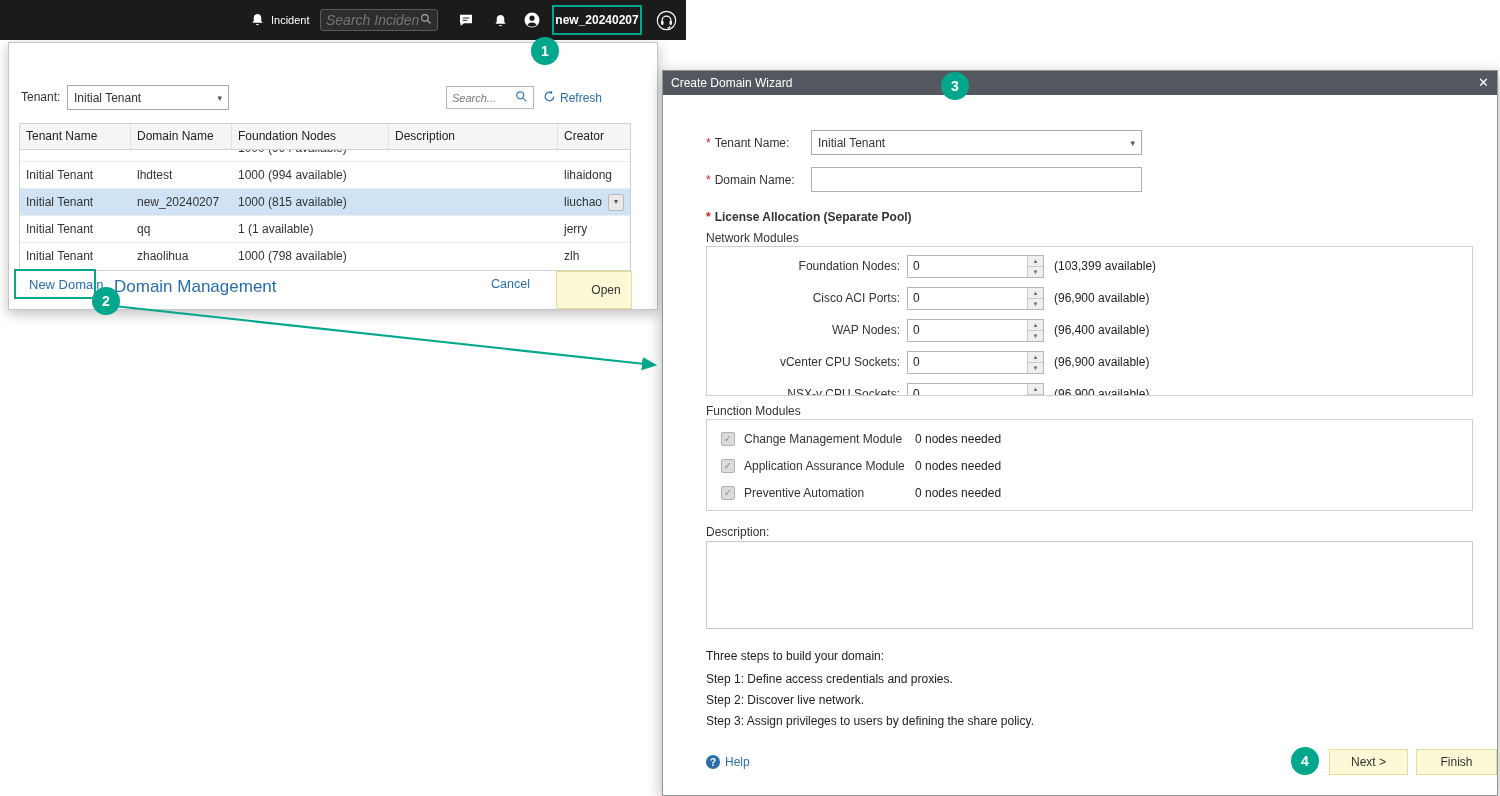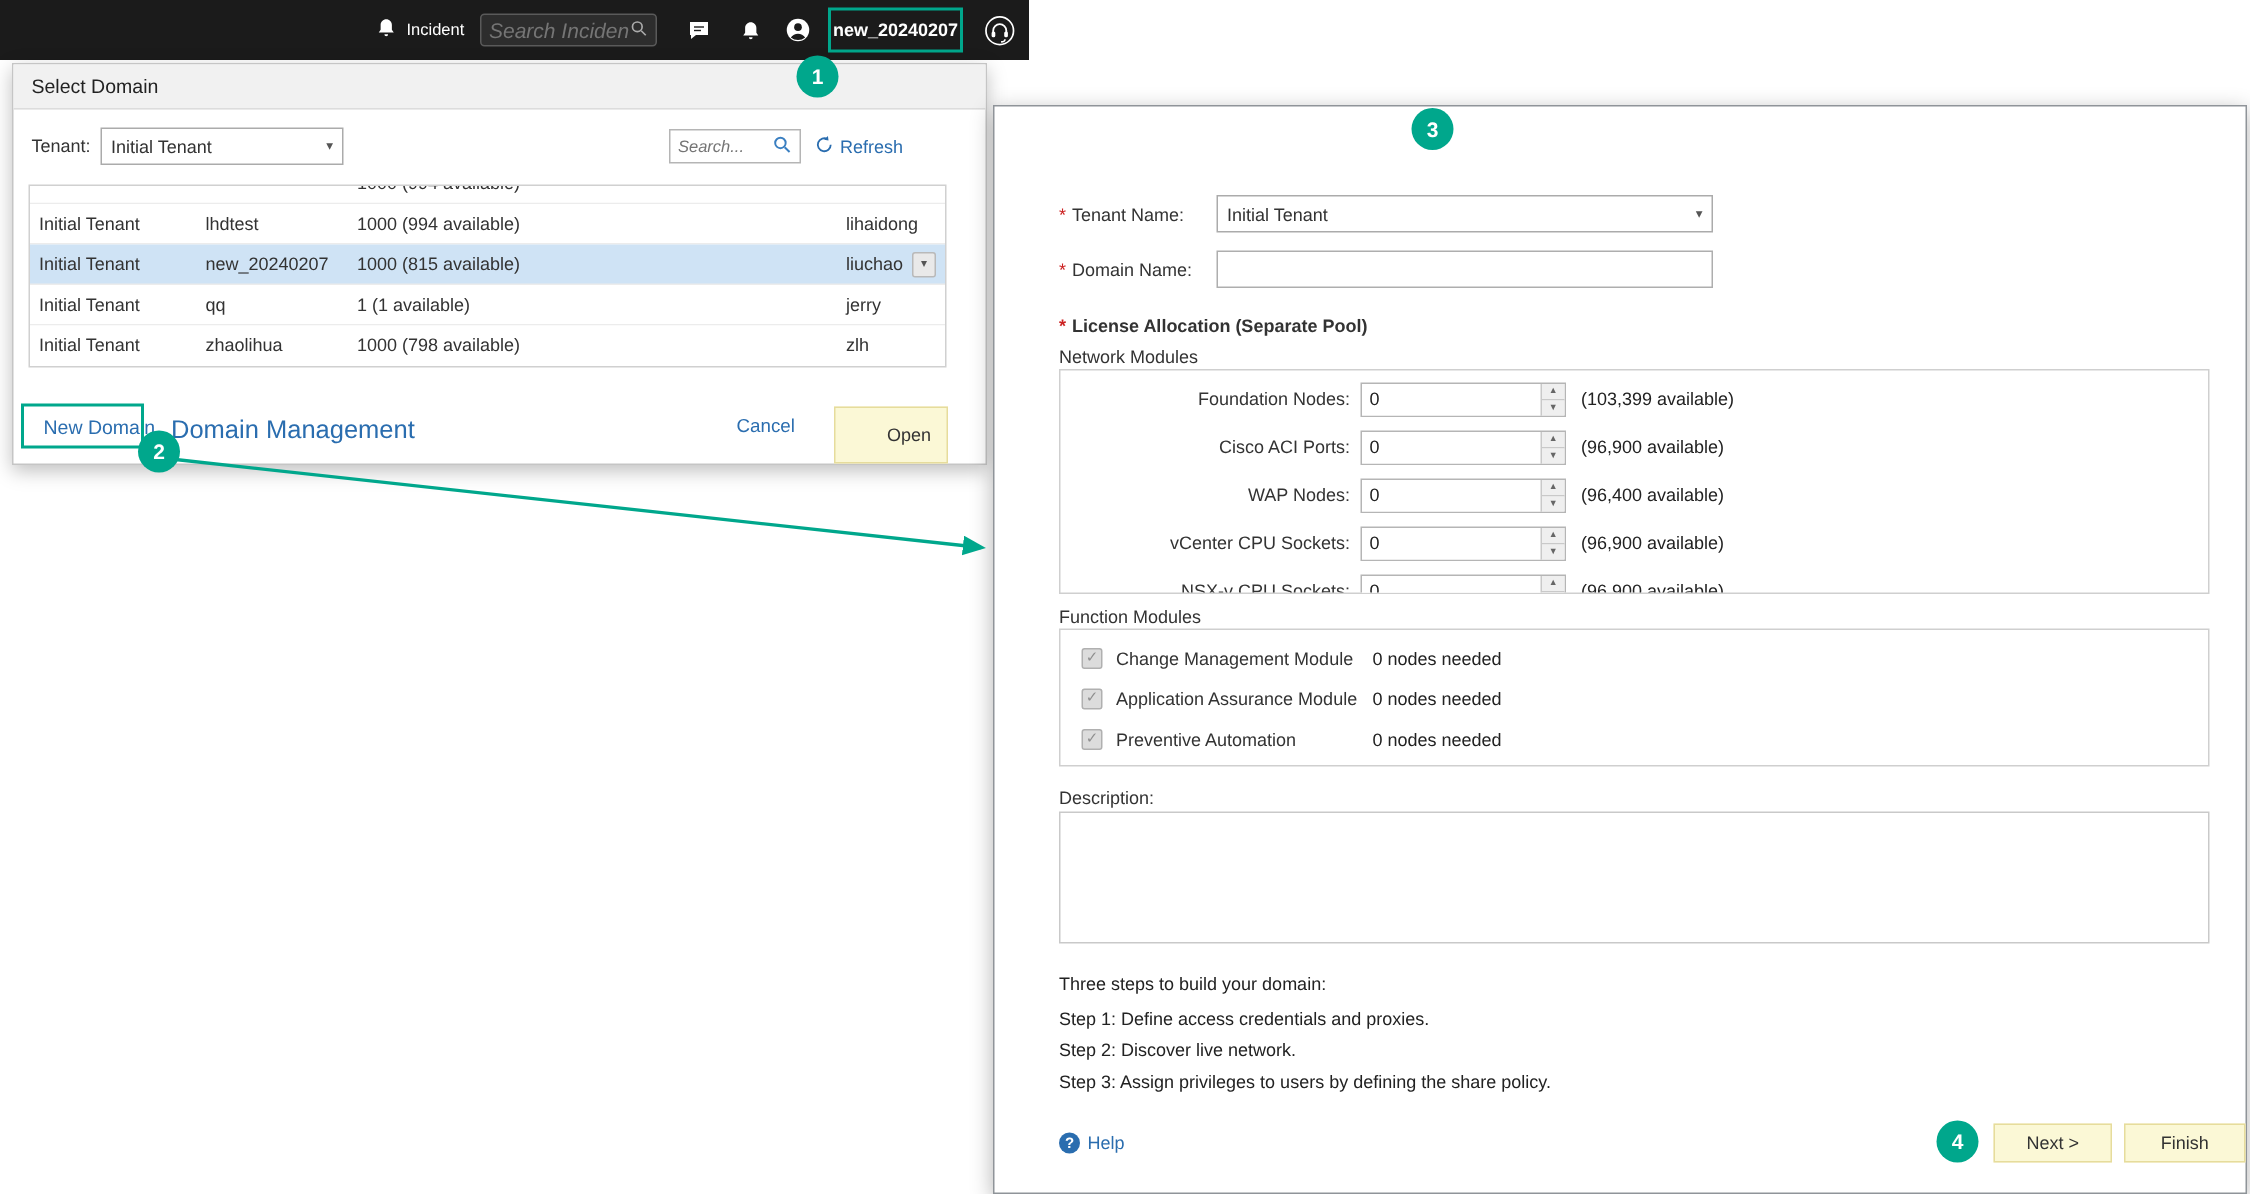--- a/index.html
+++ b/index.html
@@ -122,21 +122,20 @@
           <circle cx="12" cy="12" r="10.5" fill="none" stroke="#fff" stroke-width="1.3"></circle>
           <path d="M7 14v-2a5 5 0 0 1 10 0v2" fill="none" stroke="#fff" stroke-width="1.4"></path>
           <rect x="5.8" y="12.5" width="2.8" height="4.5" rx="1.2" fill="#fff"></rect>
           <rect x="15.4" y="12.5" width="2.8" height="4.5" rx="1.2" fill="#fff"></rect>
           <path d="M16 18.5c0 1.2-1.5 2-3 2" fill="none" stroke="#fff" stroke-width="1.2"></path>
         </svg>
     </div>
   </div>
 
   <div class="sd">
-    <div class="sd-title">Select Domain</div>
 
     <div class="lbl" style="left:12px;top:42px;">Tenant:</div>
     <div class="selectbox" style="left:58px;top:42px;width:162px;">
       <span class="val">Initial Tenant</span>
       <span class="chev">▾</span>
     </div>
 
     <div class="searchbox" style="left:437px;top:43px;width:88px;">
       <input placeholder="Search..." style="">
       <span>
@@ -150,20 +149,27 @@
       <span>
         <svg width="13" height="13" viewBox="0 0 16 16">
             <path d="M13.3 8A5.3 5.3 0 1 1 10.8 3.5" fill="none" stroke="#2a6daf" stroke-width="1.5"></path>
             <path d="M11 0.8l0.5 3.8-3.6-0.7z" fill="#2a6daf"></path>
           </svg>
       </span>
       <span>Refresh</span>
     </div>
 
     <div class="sd-table">
+      <div class="sd-grid sd-thead">
+        <div>Tenant Name</div>
+        <div>Domain Name</div>
+        <div>Foundation Nodes</div>
+        <div>Description</div>
+        <div>Creator</div>
+      </div>
 
       <div class="sd-sliver">
         <div class="sd-grid sd-row">
           <div></div>
           <div></div>
           <div>1000 (994 available)</div>
           <div></div>
           <div></div>
         </div>
       </div>
@@ -206,20 +212,24 @@
       </div>
     </div>
 
     <a class="link" style="position:absolute;left:20px;top:234px;font-size:13px;">New Domain</a>
     <a class="link" style="position:absolute;left:105px;top:234px;font-size:17px;">Domain Management</a>
     <a class="link" style="position:absolute;left:482px;top:234px;font-size:12.5px;">Cancel</a>
     <button class="btn-y" style="position:absolute;left:547px;top:228px;width:76px;height:38px;padding-left:24px;">Open</button>
   </div>
 
   <div class="wz">
+    <div class="wz-title">
+      <span>Create Domain Wizard</span>
+      <span class="wz-close">✕</span>
+    </div>
 
     <div class="lbl" style="left:43px;top:64px;">
       <span class="req">*</span><span>Tenant Name:</span>
     </div>
     <div class="selectbox" style="left:148px;top:59px;width:331px;">
       <span class="val">Initial Tenant</span>
       <span class="chev">▾</span>
     </div>
 
     <div class="lbl" style="left:43px;top:101px;">

